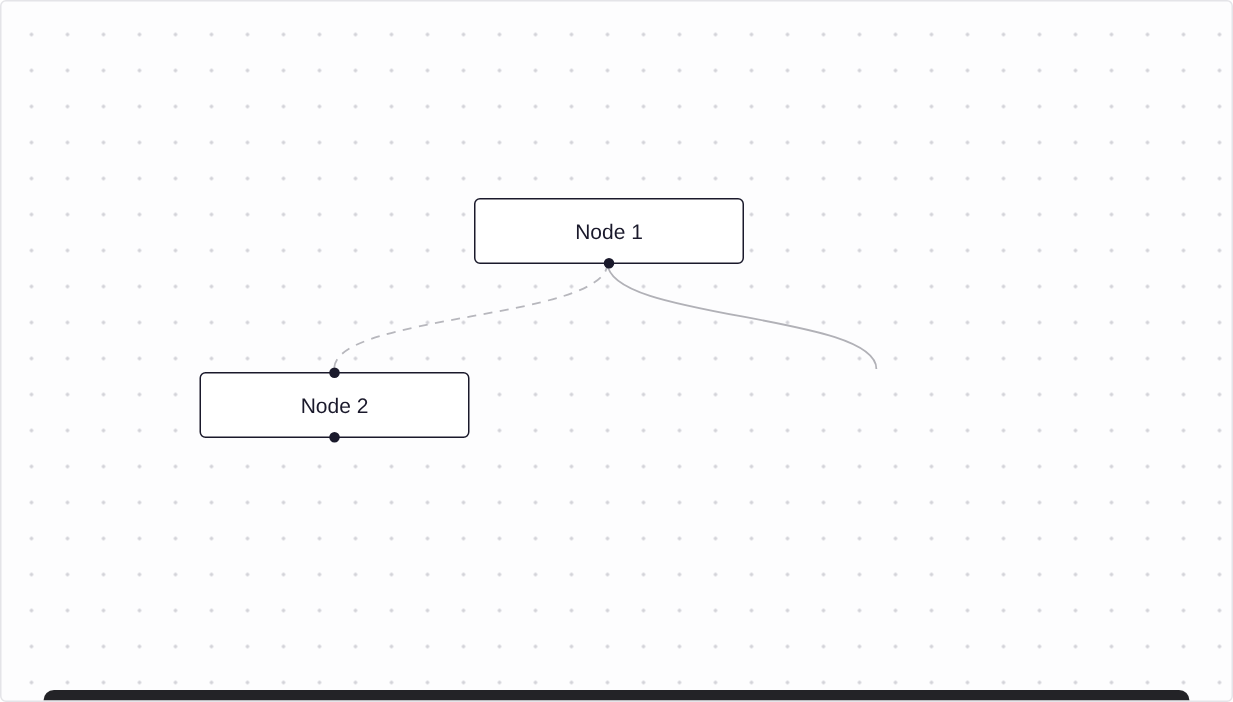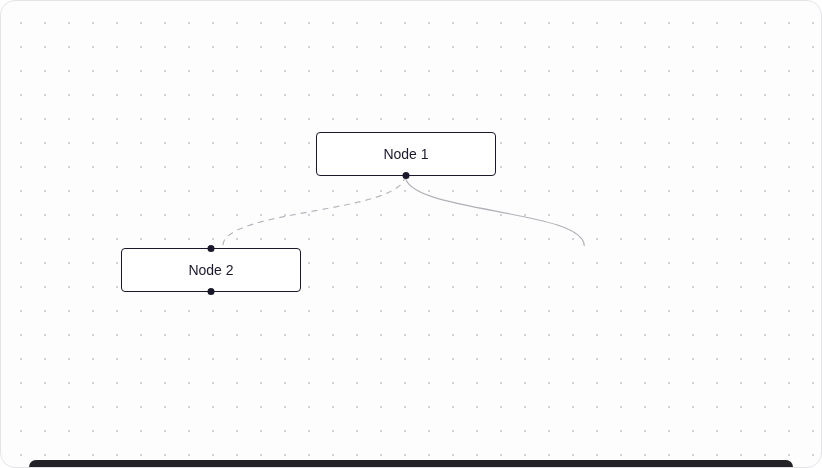--- a/index.html
+++ b/index.html
@@ -16,21 +16,21 @@
   .viewport {
     position: relative;
     width: 822px;
     height: 468px;
     box-sizing: border-box;
     background-color: #fdfdfe;
     background-image: radial-gradient(circle, #d2d2d8 1px, transparent 1.2px);
     background-size: 24px 24px;
     background-position: 8px 10px;
     border: 1px solid #e4e4e8;
-    border-radius: 15px;
+    border-radius: 4px;
     overflow: hidden;
   }
   .edge-layer {
     position: absolute;
     top: 0; left: 0;
     width: 100%; height: 100%;
     pointer-events: none;
   }
   .edge {
     fill: none;
@@ -89,21 +89,21 @@
   <svg class="edge-layer" viewBox="0 0 822 468" xmlns="http://www.w3.org/2000/svg">
     <path class="edge dashed" d="M405,175 C405,213 222,209 222,246" stroke="#b7b7bd"></path>
     <path class="edge" d="M405,175 C405,213 585,209 585,246" stroke="#b1b1b7"></path>
   </svg>
 
   <div class="node" style="left:315px; top:131px;">
     <span class="node-label">Node 1</span>
     <span class="handle bottom"></span>
   </div>
 
-  <div class="node" style="left:120px; top:247px;">
+  <div class="node" style="left:132px; top:247px;">
     <span class="handle top"></span>
     <span class="node-label">Node 2</span>
     <span class="handle bottom"></span>
   </div>
 
 
   <div class="bottom-edge"></div>
 
 </div>
 

